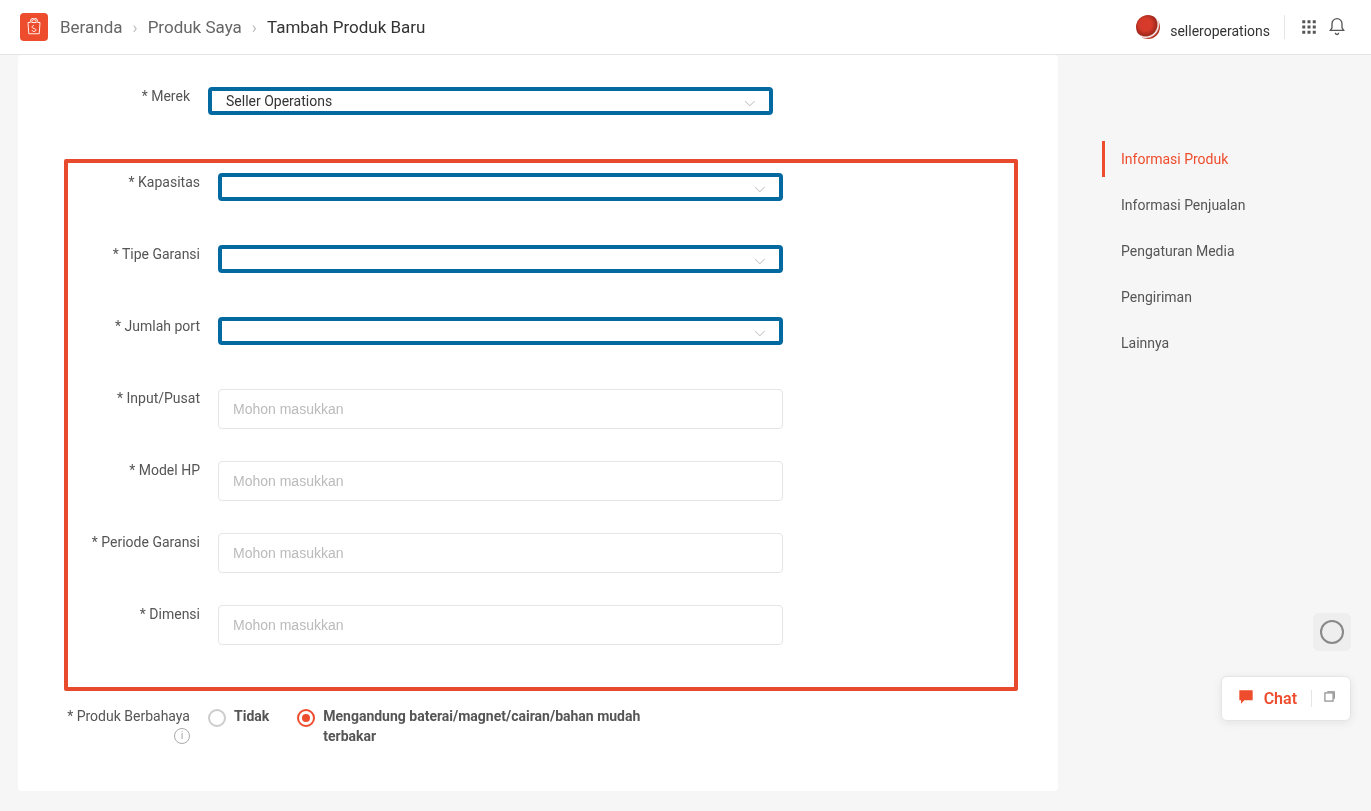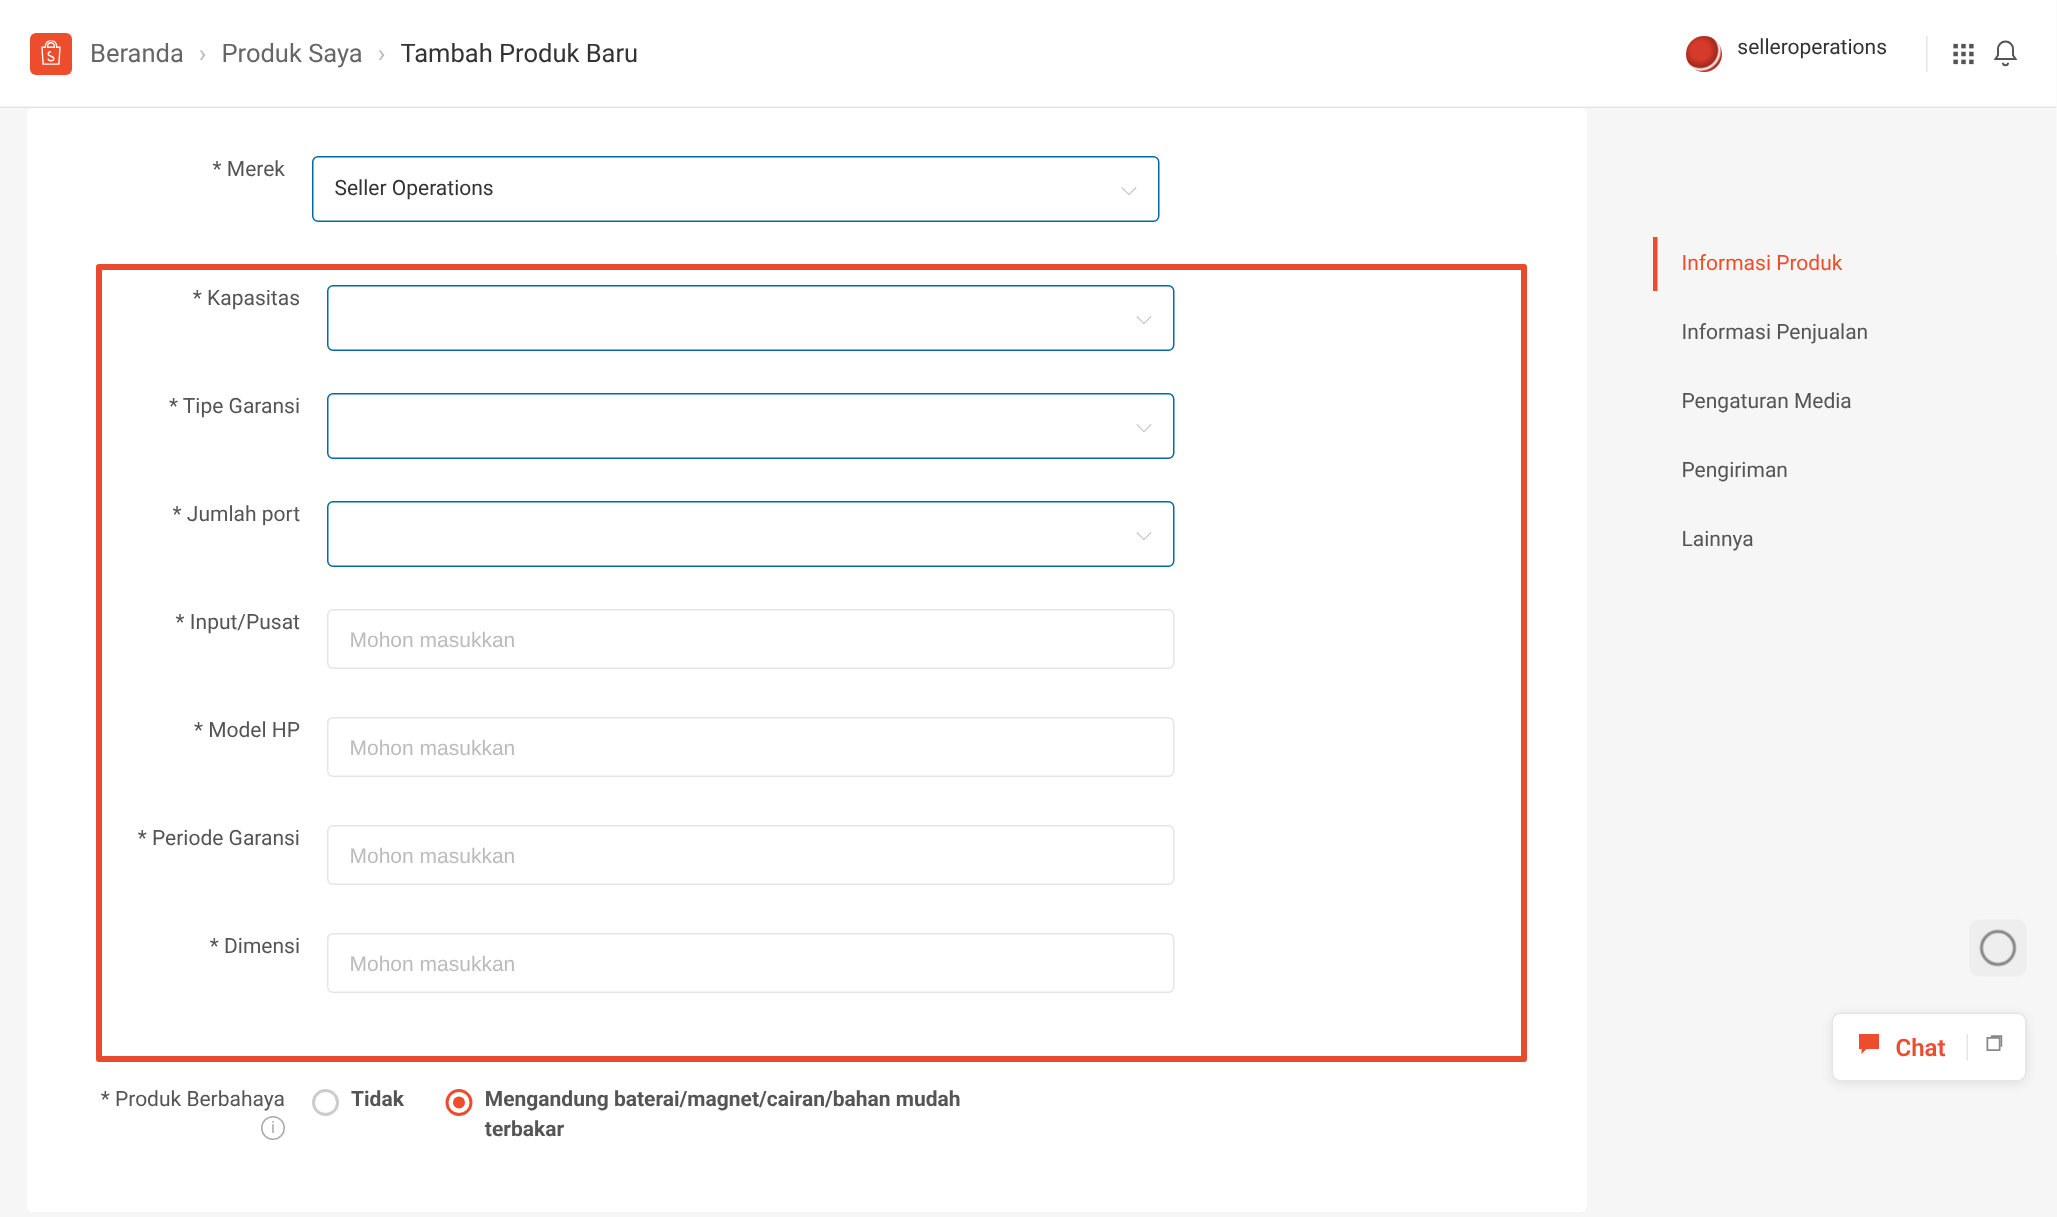--- a/index.html
+++ b/index.html
@@ -1,38 +1,38 @@
 <!DOCTYPE html>
 <html><head>
   <meta charset="utf-8">
   <style>
     * { box-sizing: border-box; margin: 0; padding: 0; }
     body { font-family: -apple-system, BlinkMacSystemFont, "Segoe UI", Roboto, Arial, sans-serif; background: #f6f6f6; color: #333; font-size: 14px; }
     
-    .topbar { display: flex; align-items: center; height: 72px; background: #fff; border-bottom: 1px solid #e5e5e5; padding: 0 20px; }
+    .topbar { display: flex; align-items: center; height: 55px; background: #fff; border-bottom: 1px solid #e5e5e5; padding: 0 20px; }
     .logo { width: 28px; height: 28px; background: #ee4d2d; border-radius: 4px; display: flex; align-items: center; justify-content: center; margin-right: 12px; }
     .logo svg { fill: #fff; }
     .breadcrumb { display: flex; align-items: center; gap: 10px; color: #555; font-size: 17px; }
     .crumb-link { color: #666; text-decoration: none; }
     .crumb-chevron { color: #bbb; }
     .crumb-current { color: #333; }
     .spacer { flex: 1; }
-    .user-area { display: flex; align-items: flex-start; gap: 10px; margin-right: 16px; }
+    .user-area { display: flex; align-items: flex-end; gap: 10px; margin-right: 4px; }
     .avatar { width: 24px; height: 24px; border-radius: 50%; background: radial-gradient(circle at 40% 40%, #d63a2a 30%, #a0281c 55%, #fff 62%, #b52d1f 70%); }
     .icon-btn { width: 28px; height: 28px; display: flex; align-items: center; justify-content: center; color: #555; cursor: pointer; }
     .divider { width: 1px; height: 24px; background: #e5e5e5; margin: 0 10px; }
     .edu-btn { border: 1px solid #e5e5e5; border-radius: 20px; padding: 6px 16px; color: #555; background: #fff; font-size: 14px; cursor: pointer; }
     
     .page { display: flex; gap: 24px; padding: 0 18px 24px 18px; }
     .card { background: #fff; border-radius: 4px; flex: 1; padding: 32px 40px 28px 40px; max-width: 1040px; }
     
     .row { display: flex; align-items: flex-start; min-height: 72px; }
     .row-label { width: 150px; text-align: right; color: #555; padding-right: 18px; font-size: 14px; line-height: 1.3; }
     .row-control { flex: 1; max-width: 565px; }
-    .sel { height: 44px; border: 1px solid #0369a1; border-radius: 4px; display: flex; align-items: center; padding: 0 14px; justify-content: space-between; color: #888; cursor: pointer; background: #fff; }
+    .sel { height: 28px; border: 4px solid #0369a1; border-radius: 4px; display: flex; align-items: center; padding: 0 14px; justify-content: space-between; color: #888; cursor: pointer; background: #fff; }
     .sel.filled { color: #333; }
     .sel .chev { color: #bbb; }
     .txt { height: 40px; border: 1px solid #e5e5e5; border-radius: 4px; padding: 0 14px; width: 100%; font-size: 14px; outline: none; }
     .txt::placeholder { color: #bbb; }
     
     .highlight { border: 4px solid #e84a2d; border-radius: 2px; padding: 10px 6px 10px 0; margin-left: 6px; }
     
     .radio-row { display: flex; align-items: flex-start; gap: 28px; padding-top: 2px; }
     .radio-item { display: flex; align-items: flex-start; gap: 8px; }
     .radio-circle { width: 18px; height: 18px; border: 2px solid #ccc; border-radius: 50%; flex-shrink: 0; margin-top: 2px; }

